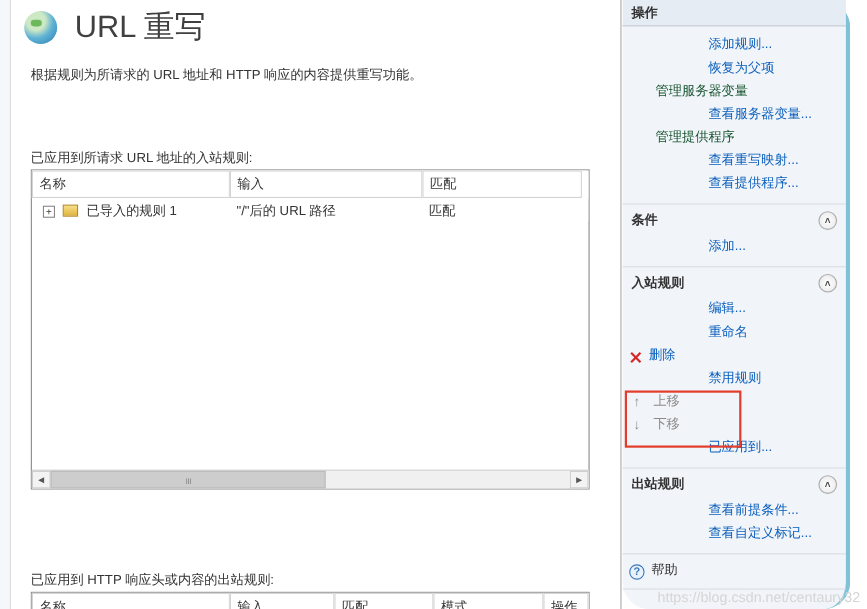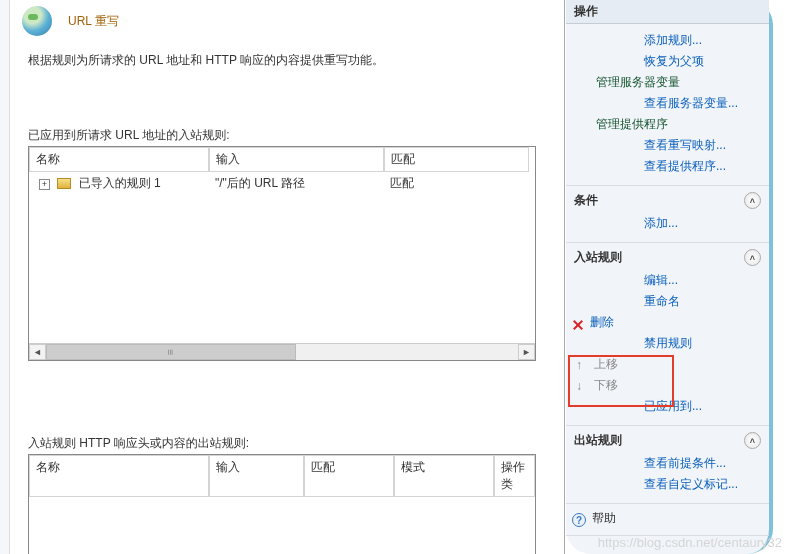--- a/index.html
+++ b/index.html
@@ -33,22 +33,22 @@
     width: 30px; height: 30px;
     border-radius: 50%;
     background: radial-gradient(circle at 35% 30%, #cde8c4 0 30%, #5fb2d6 55%, #2a7bab 100%);
     position: relative;
   }
   .globe::after{
     content:""; position:absolute; left:6px; top:8px; width:10px;height:6px;
     background:#6cb85a; border-radius:3px;
   }
   .title {
-    font-size: 12px;
-    color: #a16207;
+    font-size: 28px;
+    color: #404040;
     font-weight: 400;
   }
   .desc {
     padding: 14px 10px 8px 28px;
     color: #333;
   }
   .sect {
     padding: 8px 28px 0 28px;
   }
   .sect-label { margin-bottom: 2px; margin-top: 42px; }
@@ -188,21 +188,21 @@
   <div class="desc">根据规则为所请求的 URL 地址和 HTTP 响应的内容提供重写功能。</div>
 
   <div class="sect">
     <div class="sect-label">已应用到所请求 URL 地址的入站规则:</div>
     <div class="tblwrap">
       <div class="tblhead">
         <div class="th" style="width:180px">名称</div>
         <div class="th" style="width:175px">输入</div>
         <div class="th" style="width:145px">匹配</div>
       </div>
-      <div class="tblbody" style="height:170px">
+      <div class="tblbody" style="height:246px">
         <div class="row">
           <div class="cell" style="width:180px">
             <span class="exp">+</span>
             <span class="fld"></span>
             <span>已导入的规则 1</span>
           </div>
           <div class="cell" style="width:175px">"/"后的 URL 路径</div>
           <div class="cell" style="width:145px">匹配</div>
         </div>
       </div>
@@ -212,21 +212,21 @@
             <div class="sthumb">
               <span class="sgrip"></span>
             </div>
           </div>
         <div class="sbtn">►</div>
       </div>
     </div>
   </div>
 
   <div class="sect" style="margin-top:24px">
-    <div class="sect-label">入站规则 HTTP 响应头或内容的出站规则:</div>
+    <div class="sect-label">已应用到 HTTP 响应头或内容的出站规则:</div>
     <div class="tblwrap">
       <div class="tblhead">
         <div class="th" style="width:180px">名称</div>
         <div class="th" style="width:95px">输入</div>
         <div class="th" style="width:90px">匹配</div>
         <div class="th" style="width:100px">模式</div>
         <div class="th" style="flex:1">操作类</div>
       </div>
       <div class="tblbody" style="height:120px"></div>
     </div>

